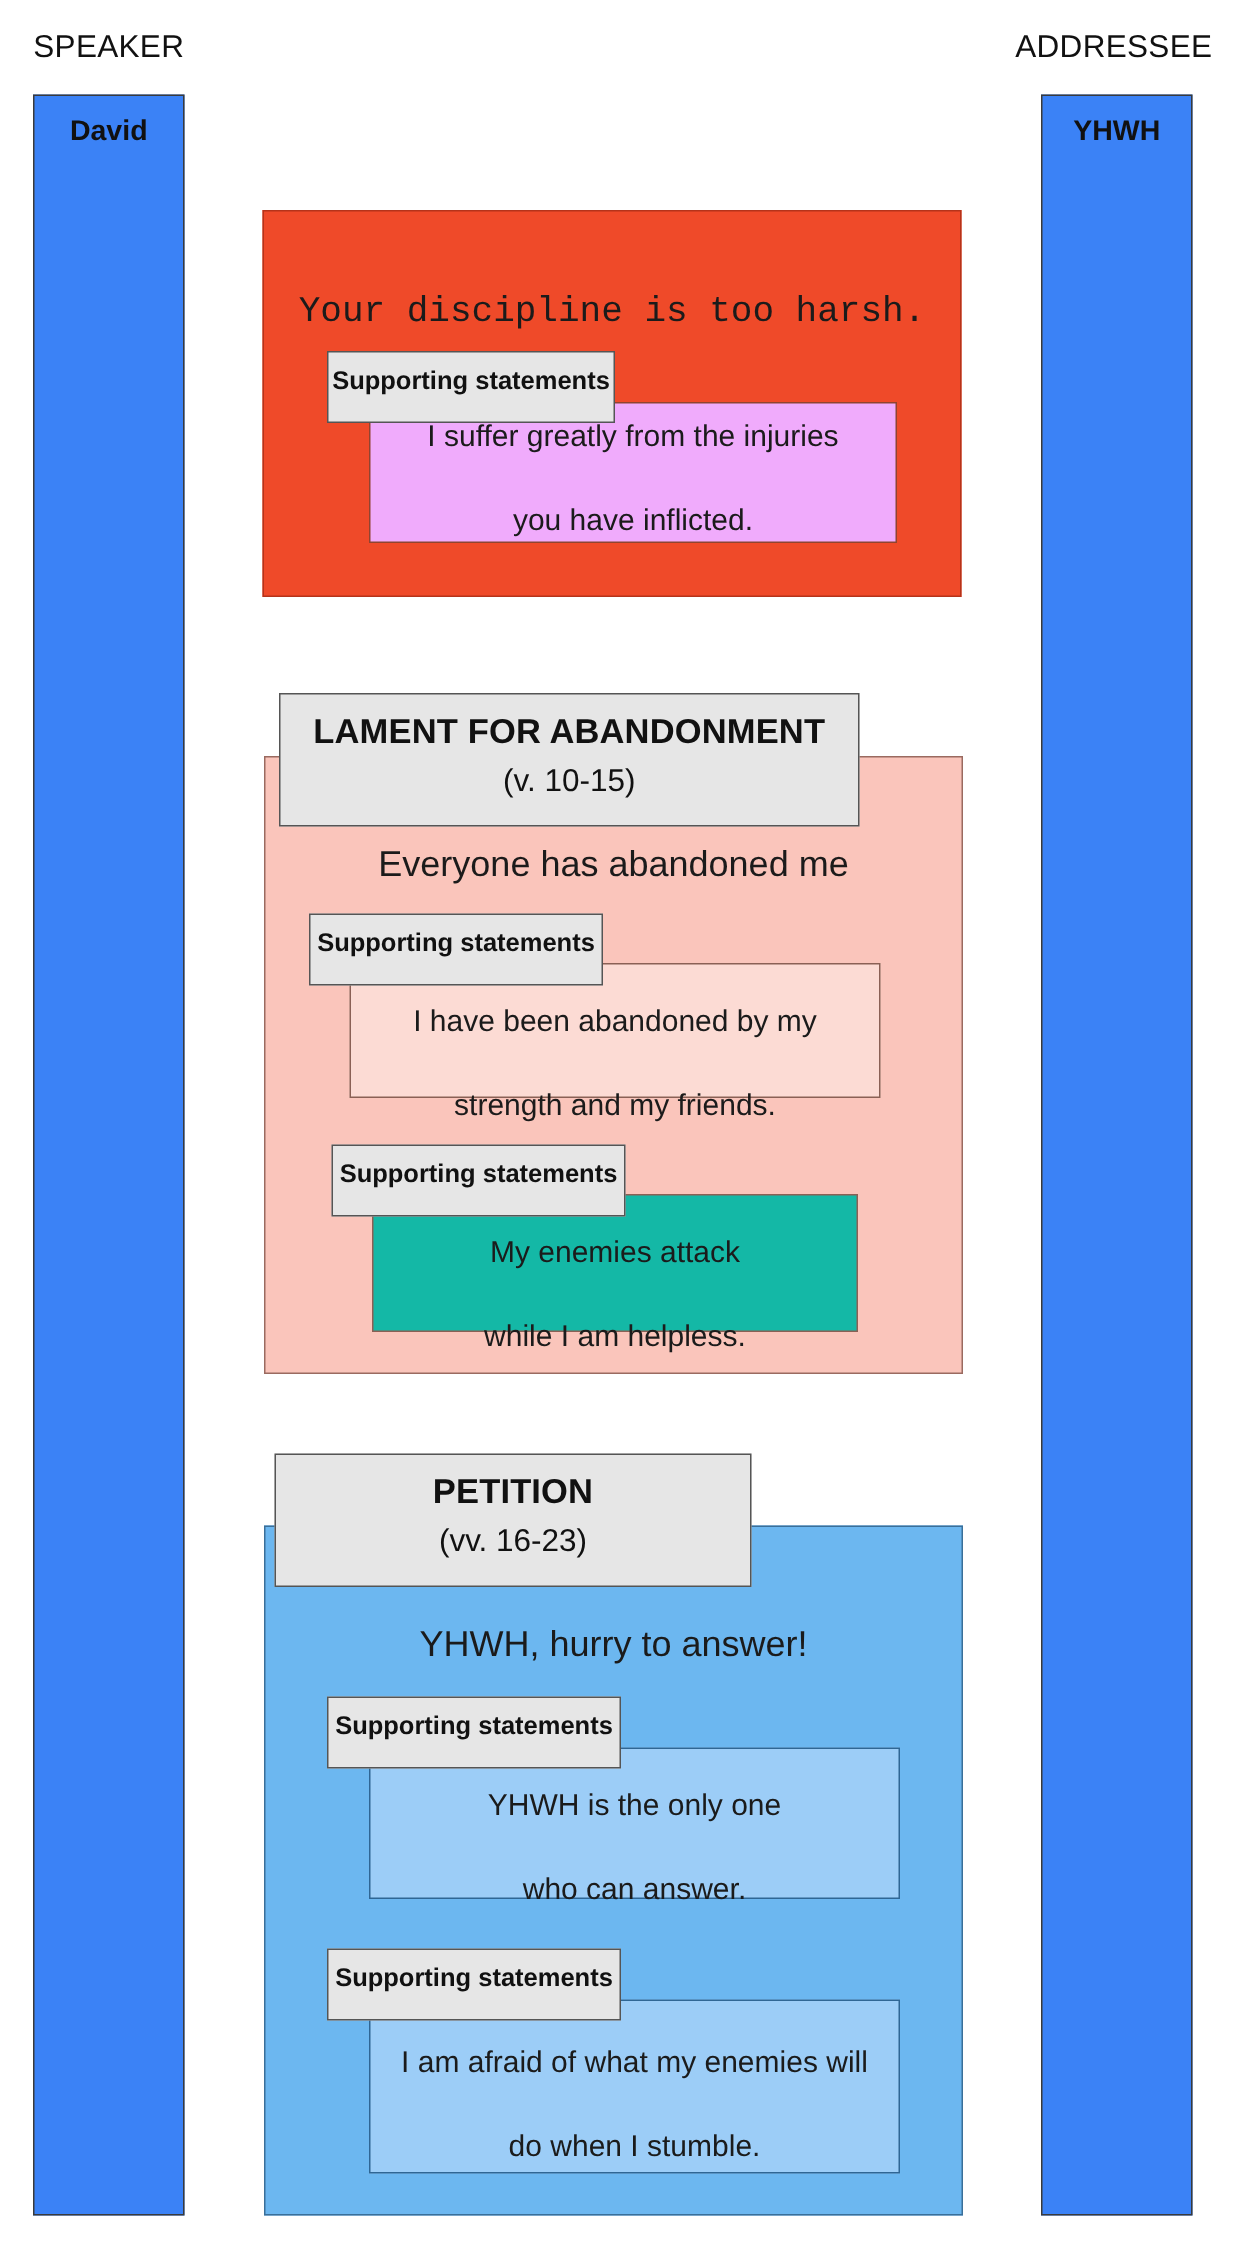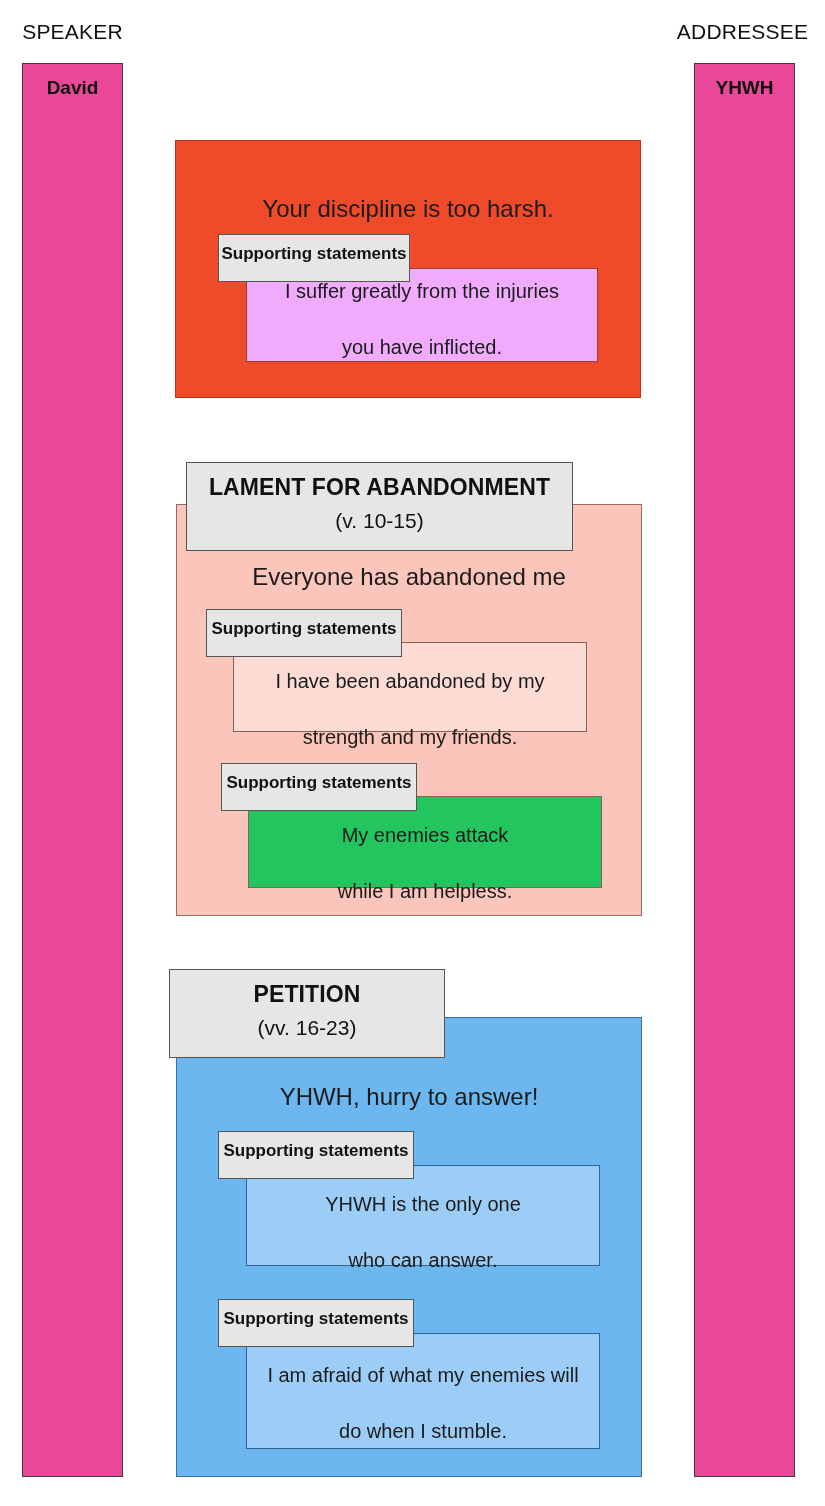--- a/index.html
+++ b/index.html
@@ -31,21 +31,21 @@
     white-space: nowrap;
     text-align: center;
   }
   #hdr-speaker   { left: 0px;   top: 20px; width: 145px; }
   #hdr-sections  { left: 180px; top: 20px; width: 640px; }
   #hdr-addressee { left: 660px; top: 20px; width: 165px; }
 
   
   .lane {
     position: absolute;
-    background: #ec4899;
+    background: #3b82f6;
     border: 1.6px solid #3a3a3a;
     box-sizing: border-box;
   }
   #lane-speaker   { left: 22px;  top: 63px; width: 101px; height: 1414px; }
   #lane-addressee { left: 694px; top: 63px; width: 101px; height: 1414px; }
   .lane-label {
     position: absolute;
     left: 0; right: 0;
     top: 13px;
     text-align: center;
@@ -68,21 +68,21 @@
   .section-header {
     position: absolute;
     box-sizing: border-box;
     background: #E6E6E6;
     border: 1.6px solid #555555;
     text-align: center;
     padding-top: 9px;
   }
   #hdr-card-bodily  { left: 183px; top: 87px;  width: 415px; height: 89px; }
   #hdr-card-aband   { left: 186px; top: 462px; width: 387px; height: 89px; }
-  #hdr-card-petition{ left: 169px; top: 969px; width: 276px; height: 89px; }
+  #hdr-card-petition{ left: 183px; top: 969px; width: 318px; height: 89px; }
 
   .section-title {
     display: block;
     font-size: 23px;
     font-weight: 700;
     color: #111111;
     line-height: 30px;
     letter-spacing: 0.1px;
   }
   .section-verses {
@@ -97,21 +97,21 @@
   
   .section-headline {
     position: absolute;
     text-align: center;
     font-size: 24px;
     font-weight: 400;
     color: #1b1b1b;
     line-height: 30px;
     white-space: nowrap;
   }
-  #headline-bodily   { left: 175px; top: 194px;  width: 466px; }
+  #headline-bodily   { left: 175px; top: 194px;  width: 466px; font-family: Liberation Mono, monospace; }
   #headline-aband    { left: 176px; top: 562px;  width: 466px; }
   #headline-petition { left: 176px; top: 1082px; width: 466px; }
 
   
   .support-label {
     position: absolute;
     box-sizing: border-box;
     background: #E6E6E6;
     border: 1.5px solid #555555;
     text-align: center;
@@ -141,22 +141,22 @@
   
   #sup-label-1 { left: 218px; top: 234px; width: 192px; height: 48px; }
   #sup-box-1   { left: 246px; top: 268px; width: 352px; height: 94px;
                  background: #f0abfc; border: 1.5px solid #8f4431; align-items: flex-end; }
 
   
   #sup-label-2a { left: 206px; top: 609px; width: 196px; height: 48px; }
   #sup-box-2a   { left: 233px; top: 642px; width: 354px; height: 90px;
                   background: #FCDBD4; border: 1.5px solid #8a6055; }
   #sup-label-2b { left: 221px; top: 763px; width: 196px; height: 48px; }
-  #sup-box-2b   { left: 248px; top: 796px; width: 354px; height: 92px;
-                  background: #22c55e; border: 1.5px solid #8a6055; }
+  #sup-box-2b   { left: 248px; top: 796px; width: 324px; height: 92px;
+                  background: #14b8a6; border: 1.5px solid #8a6055; }
 
   
   #sup-label-3a { left: 218px; top: 1131px; width: 196px; height: 48px; }
   #sup-box-3a   { left: 246px; top: 1165px; width: 354px; height: 101px;
                   background: #9CCDF7; border: 1.5px solid #2f6694; }
   #sup-label-3b { left: 218px; top: 1299px; width: 196px; height: 48px; }
   #sup-box-3b   { left: 246px; top: 1333px; width: 354px; height: 116px;
                   background: #9CCDF7; border: 1.5px solid #2f6694; align-items: center; }
 
   .nowrap { white-space: nowrap; }

